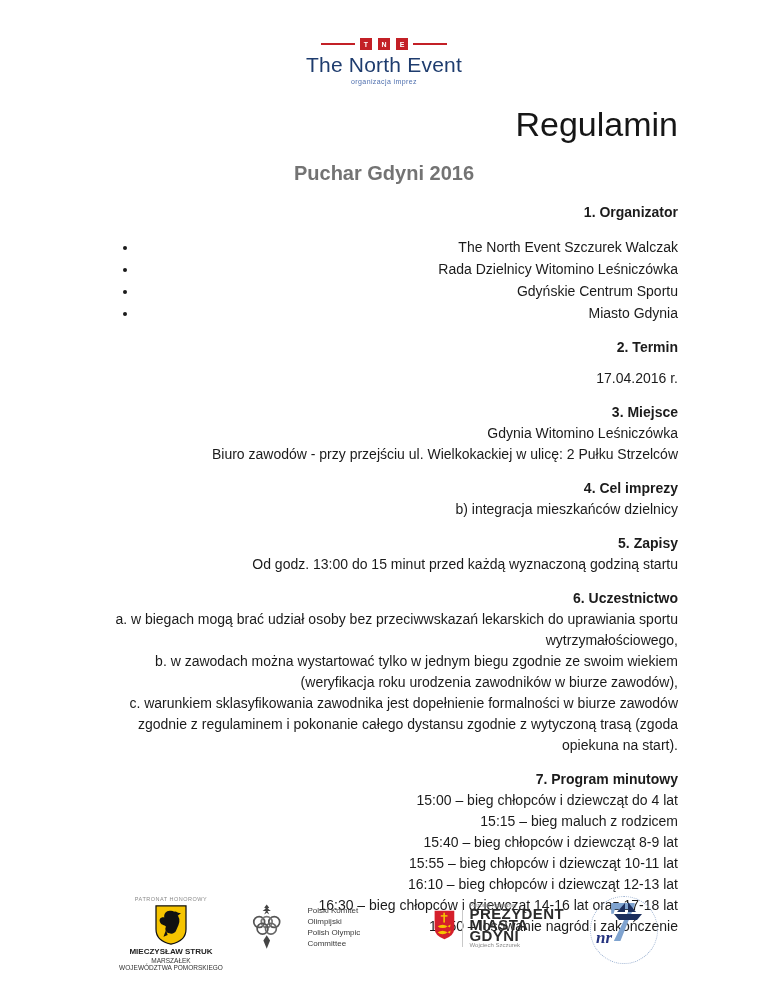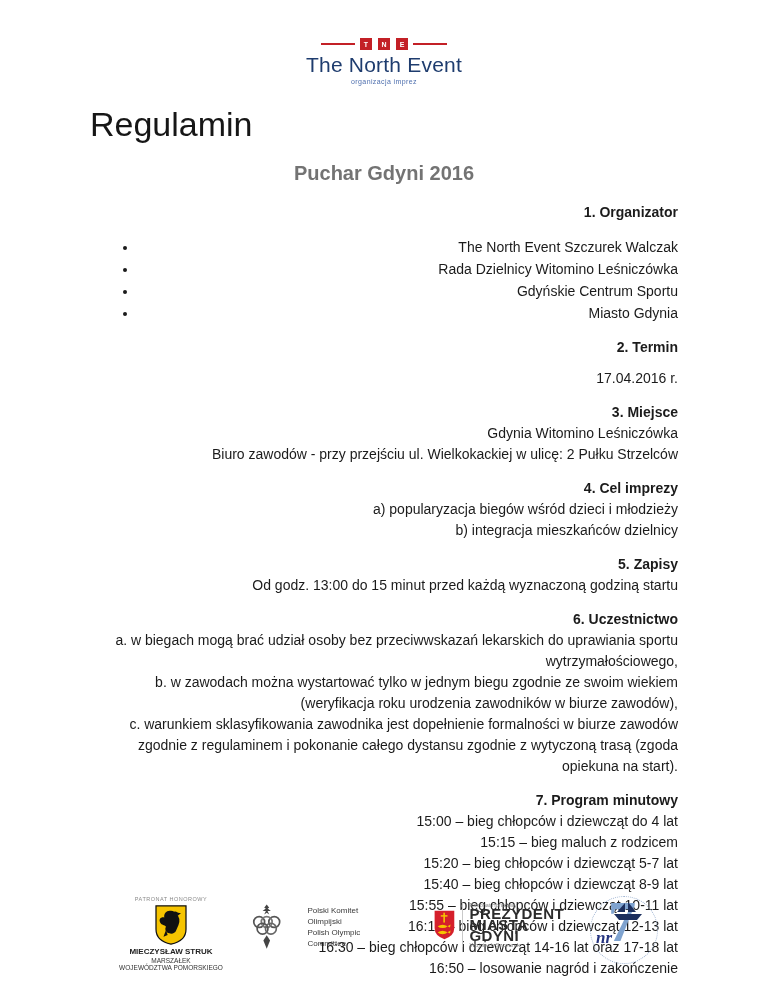--- a/index.html
+++ b/index.html
@@ -16,21 +16,21 @@
   .tne-rule { width:34px; height:2px; background:#c32026; }
   .tne-box {
     width:12px; height:12px; background:#c32026; color:#fff;
     font-size:7px; font-weight:bold; display:flex; align-items:center; justify-content:center;
     margin:0 1px;
   }
   .tne-brand { font-size:21px; color:#1e3c6e; margin-top:3px; letter-spacing:.2px; }
   .tne-tagline { font-size:7px; color:#4e6fae; margin-top:1px; letter-spacing:.4px; }
 
   
-  .doc-title { text-align:left; font-size:34px; font-weight:400; color:#161616; margin-top:18px; line-height:42px; }
+  .doc-title { text-align:right; font-size:34px; font-weight:400; color:#161616; margin-top:18px; line-height:42px; }
   .doc-subtitle { text-align:center; font-size:20px; font-weight:bold; color:#737373; margin-top:15px; line-height:26px; }
 
   
   .sections { margin-top:16px; font-size:14px; line-height:21px;text-align:right; }
   .section { margin-top:13px; }
   .section h3 { font-size:14px; font-weight:bold; line-height:21px; }
   .section p { max-width:604px; }
   .bullets { margin-top:13px; list-style:disc; padding-left:48px; }
   .bullets li { line-height:22px; padding-left:8px; }
   .gap-lines { margin-top:10px; }
@@ -111,41 +111,39 @@
     </div>
 
     <div class="section">
       <h3>3. Miejsce</h3>
       <p>Gdynia Witomino Leśniczówka</p>
       <p>Biuro zawodów - przy przejściu ul. Wielkokackiej w ulicę: 2 Pułku Strzelców</p>
     </div>
 
     <div class="section">
       <h3>4. Cel imprezy</h3>
-      <p>a) popularyzacja biegów wśród dzieci i młodzieży</p>
       <p>b) integracja mieszkańców dzielnicy</p>
     </div>
 
     <div class="section">
       <h3>5. Zapisy</h3>
       <p>Od godz. 13:00 do 15 minut przed każdą wyznaczoną godziną startu</p>
     </div>
 
     <div class="section">
       <h3>6. Uczestnictwo</h3>
       <p>a. w biegach mogą brać udział osoby bez przeciwwskazań lekarskich do uprawiania sportu wytrzymałościowego,</p>
       <p>b. w zawodach można wystartować tylko w jednym biegu zgodnie ze swoim wiekiem (weryfikacja roku urodzenia zawodników w biurze zawodów),</p>
       <p>c. warunkiem sklasyfikowania zawodnika jest dopełnienie formalności w biurze zawodów zgodnie z regulaminem i pokonanie całego dystansu zgodnie z wytyczoną trasą (zgoda opiekuna na start).</p>
     </div>
 
     <div class="section">
       <h3>7. Program minutowy</h3>
       <p>15:00 – bieg chłopców i dziewcząt do 4 lat</p>
       <p>15:15 – bieg maluch z rodzicem</p>
-      <p>15:20 – bieg chłopców i dziewcząt 5-7 lat</p>
       <p>15:40 – bieg chłopców i dziewcząt 8-9 lat</p>
       <p>15:55 – bieg chłopców i dziewcząt 10-11 lat</p>
       <p>16:10 – bieg chłopców i dziewcząt 12-13 lat</p>
       <p>16:30 – bieg chłopców i dziewcząt 14-16 lat oraz 17-18 lat</p>
       <p>16:50 – losowanie nagród i zakończenie</p>
     </div>
 
   </div>
 
   <div class="footer">

